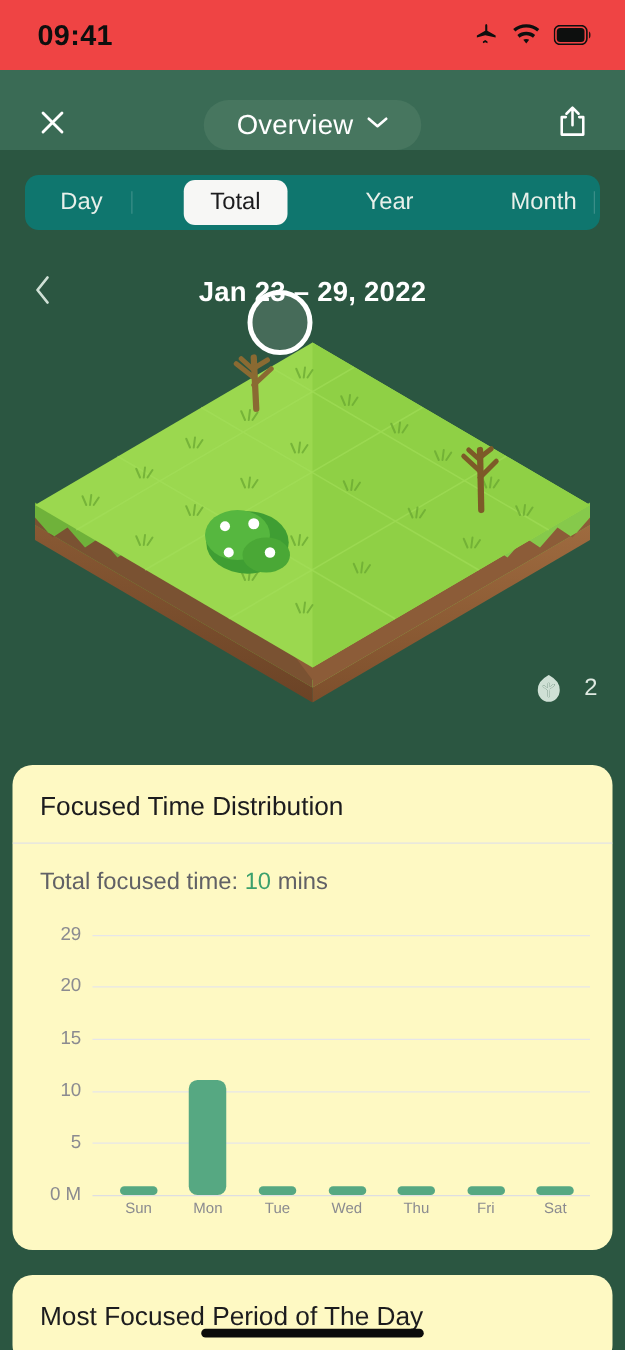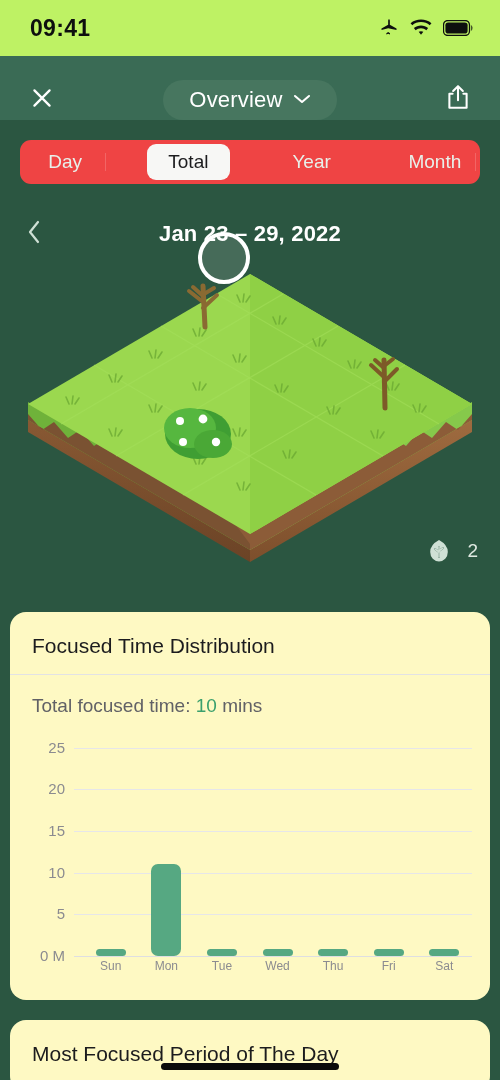--- a/index.html
+++ b/index.html
@@ -6,21 +6,21 @@
   html,body { width:500px; height:1080px; }
   body {
     font-family:"Liberation Sans", sans-serif;
     background:#2b5641;
     overflow:hidden;
     position:relative;
   }
 
   
   .statusbar{
-    height:56px; background:#bef264;
+    height:56px; background:#ef4444;
     display:flex; align-items:center; justify-content:space-between;
     padding:0 26px 0 30px;
   }
   .status-time{ color:#0d0f0e; font-size:23px; font-weight:700; letter-spacing:.3px; }
   .status-icons{ display:flex; align-items:center; gap:11px; }
   .status-icons svg{ display:block; }
 
   
   .header{
     height:64px; background:#3a6b55;
@@ -38,21 +38,21 @@
     display:flex; align-items:center; gap:10px;
     cursor:pointer;
   }
   .title-pill .t{ color:#ffffff; font-size:22px; font-weight:400; letter-spacing:.2px; }
 
   
   .green-area{ background:#2b5641; position:relative; padding-top:20px; }
 
   .segmented{
     margin:0 20px; height:44px;
-    background:#ef4444; border-radius:11px;
+    background:#0f766e; border-radius:11px;
     display:flex; align-items:center; padding:4px;
     position:relative;
     gap:41px;
   }
   .seg{
     flex:1; height:36px; border-radius:9px;
     display:flex; align-items:center; justify-content:center;
     color:#e8f0ea; font-size:19px; cursor:pointer;
     position:relative;
   }
@@ -362,21 +362,21 @@
           </div>
           <div class="grid-row" style="top: 100px;">
             <span class="lbl">15</span>
             <span class="ln"></span>
           </div>
           <div class="grid-row" style="top: 58.3333px;">
             <span class="lbl">20</span>
             <span class="ln"></span>
           </div>
           <div class="grid-row" style="top: 16.6667px;">
-            <span class="lbl">25</span>
+            <span class="lbl">29</span>
             <span class="ln"></span>
           </div>
         </div>
       <div class="bars" id="bars">
           <div class="bcol">
             <div class="bar" style="height: 7px; width: 30px; border-radius: 4px;"></div>
           </div>
           <div class="bcol">
             <div class="bar" style="height: 91.6667px;"></div>
           </div>

